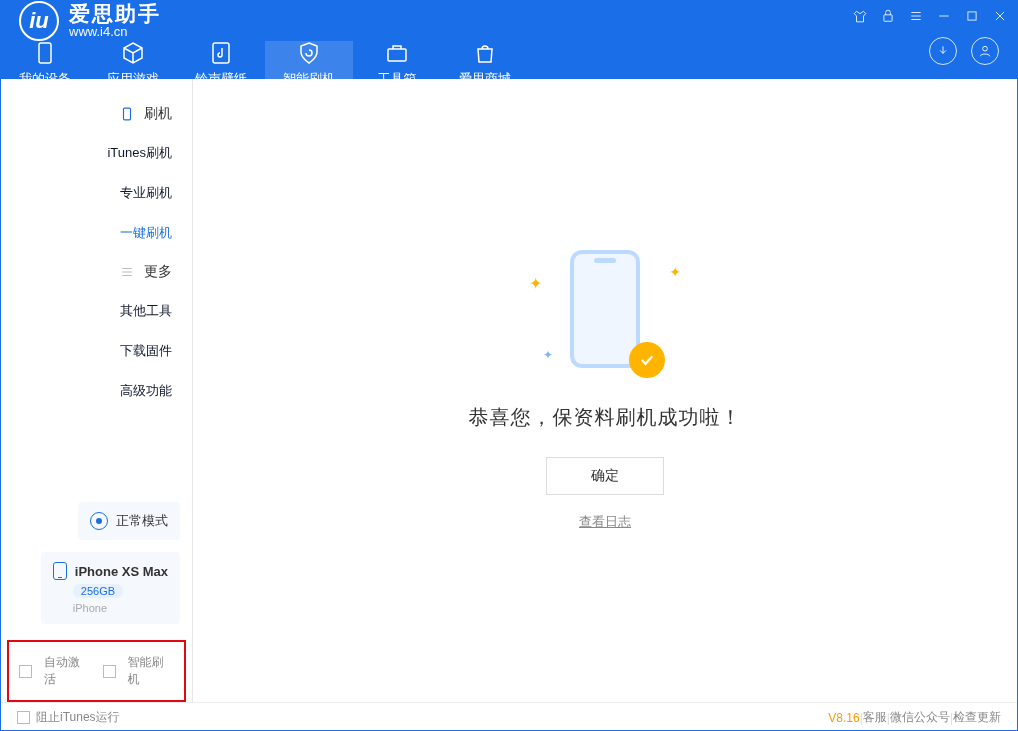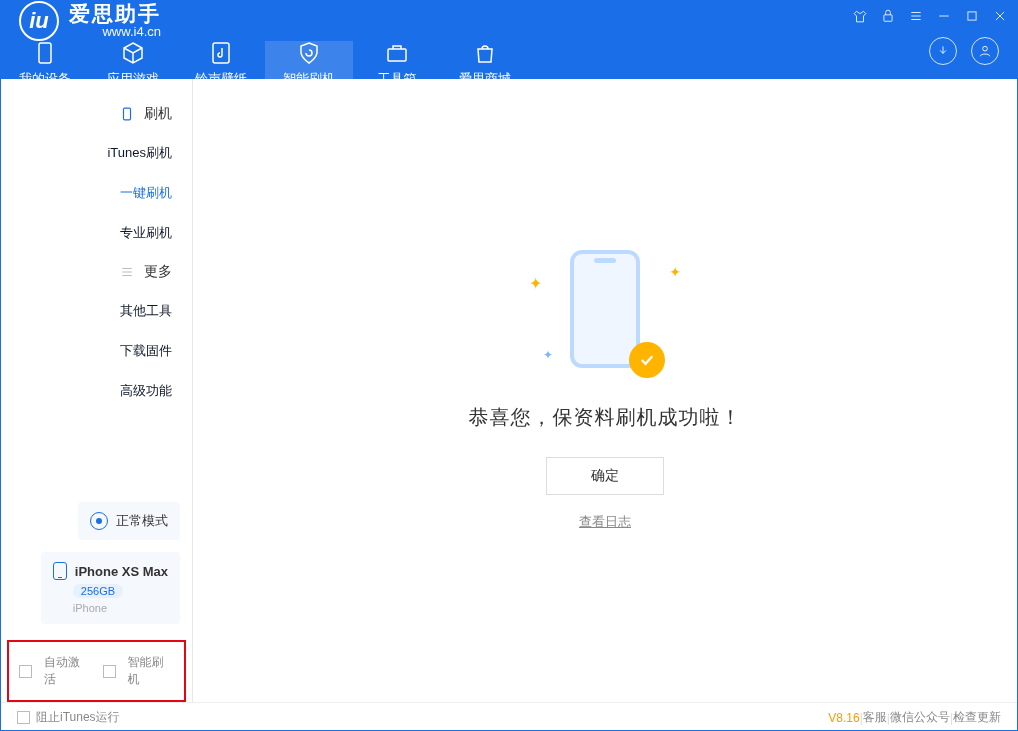--- a/index.html
+++ b/index.html
@@ -1,21 +1,21 @@
 <!DOCTYPE html>
 <html><head>
 <meta charset="utf-8">
 <style>
 * { margin: 0; padding: 0; box-sizing: border-box; font-family: "Microsoft YaHei", sans-serif; }
 body { background: #fff; width: 1018px; height: 731px; border: 1px solid #1a6fe8; overflow: hidden; }
 
 .header { background: #1a6fe8; height: 78px; display: flex; align-items: stretch; color: #fff; position: relative; flex-direction: column; }
 .logo-area { display: flex; align-items: center; padding: 0 18px; }
 .logo-circle { width: 40px; height: 40px; border: 2px solid #fff; border-radius: 50%; display: flex; align-items: center; justify-content: center; font-size: 22px; font-weight: bold; font-style: italic; margin-right: 10px; }
-.logo-text { display: flex; flex-direction: column; line-height: 1.1; text-align: right; }
+.logo-text { display: flex; flex-direction: column; line-height: 1.1; }
 .logo-title { font-size: 21px; font-weight: bold; letter-spacing: 2px; }
 .logo-sub { font-size: 13px; opacity: 0.95; }
 .nav { display: flex; }
 .nav-item { width: 88px; display: flex; flex-direction: column; align-items: center; justify-content: center; gap: 5px; font-size: 13px; cursor: pointer; }
 .nav-item.active { background: rgba(255,255,255,0.15); }
 .nav-icon { width: 24px; height: 24px; display: flex; align-items: center; justify-content: center; }
 .nav-icon svg { width: 24px; height: 24px; fill: #fff; stroke: #fff; }
 .win-controls { position: absolute; right: 8px; top: 6px; display: flex; gap: 10px; align-items: center; }
 .win-btn { width: 18px; height: 18px; display: flex; align-items: center; justify-content: center; cursor: pointer; opacity: 0.95; }
 .win-btn svg { width: 14px; height: 14px; stroke: #fff; fill: none; stroke-width: 1.5; }
@@ -179,22 +179,22 @@
   <div class="sidebar">
     <div class="sb-group">
       <span class="sb-group-icon">
           <svg width="14" height="14" viewBox="0 0 24 24">
             <rect x="6" y="2" width="12" height="20" rx="2" fill="none" stroke="#1a6fe8" stroke-width="2"></rect>
           </svg>
         </span>
       <span>刷机</span>
     </div>
     <div class="sb-item">iTunes刷机</div>
+    <div class="sb-item">专业刷机</div>
     <div class="sb-item active">一键刷机</div>
-    <div class="sb-item">专业刷机</div>
     <div class="sb-group">
       <span class="sb-group-icon">
           <svg width="14" height="14" viewBox="0 0 24 24">
             <path d="M4 6 L20 6 M4 12 L20 12 M4 18 L20 18" stroke="#bbb" stroke-width="2"></path>
           </svg>
         </span>
       <span>更多</span>
     </div>
     <div class="sb-item">其他工具</div>
     <div class="sb-item">下载固件</div>

